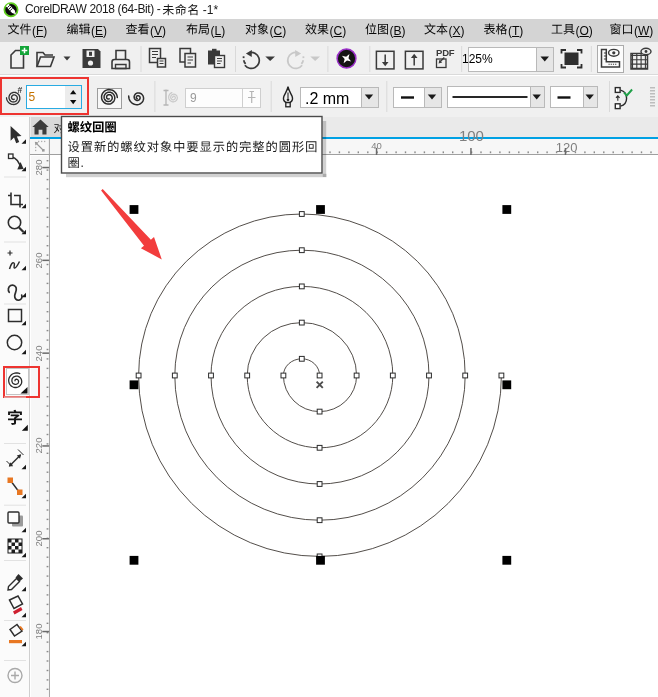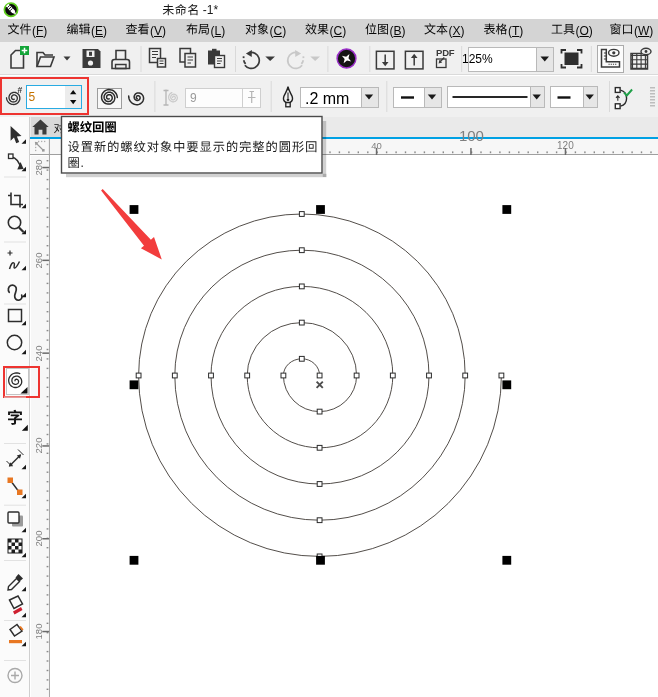--- a/index.html
+++ b/index.html
@@ -2,20 +2,21 @@
 <html><head><meta charset="utf-8">
 <style>
 *{margin:0;padding:0;box-sizing:border-box}
 html,body{width:658px;height:697px;overflow:hidden;background:#fff;
   font-family:"Liberation Sans",sans-serif;-webkit-font-smoothing:antialiased}
 #p{position:relative;width:658px;height:697px;background:#fff}
 .a{position:absolute}
 </style></head><body>
 <div id="p">
 <div class="a" style="left:0;top:0;width:658px;height:19px;background:#ffffff"></div>
+    <div class="a" style="left:25px;top:2px;font-size:12px;color:#191919;letter-spacing:-0.38px">CorelDRAW 2018 (64-Bit) -</div>
     <div class="a" style="left:0;top:19px;width:658px;height:23px;background:#d4d4d4"></div>
     <div class="a" style="left:0;top:42px;width:658px;height:33px;background:#f0f0f0;border-bottom:1px solid #dadada"></div>
     <div class="a" style="left:0;top:76px;width:658px;height:41px;background:#f0f0f0"></div>
     <div class="a" style="left:30px;top:117px;width:628px;height:20px;background:#eaeaea"></div>
     <div class="a" style="left:31px;top:117px;width:33px;height:20px;background:#d9d9d9"></div>
     <div class="a" style="left:30px;top:136.6px;width:628px;height:2px;background:#00a1e4"></div>
     <div class="a" style="left:30px;top:139px;width:628px;height:16px;background:#f7f7f7;border-bottom:1px solid #9f9f9f"></div>
     <div class="a" style="left:0;top:117px;width:30px;height:580px;background:#fbfbfb;border-right:1px solid #cfcfcf"></div>
     <div class="a" style="left:31px;top:156px;width:17px;height:541px;background:#f7f7f7"></div>
     <div class="a" style="left:48px;top:156px;width:610px;height:541px;background:#ffffff"></div>
@@ -48,21 +49,21 @@
     <div class="a" style="left:447px;top:85.5px;width:97.5px;height:22.5px;background:#ffffff;border:1px solid #b9b9b9"></div>
     <div class="a" style="left:529.5px;top:86.5px;width:14px;height:20.5px;background:#e6e6e6;border-left:1px solid #b9b9b9"></div>
     <div class="a" style="left:550px;top:85.5px;width:47.5px;height:22.5px;background:#ffffff;border:1px solid #b9b9b9"></div>
     <div class="a" style="left:582.5px;top:86.5px;width:14px;height:20.5px;background:#e6e6e6;border-left:1px solid #b9b9b9"></div>
     <div class="a" style="left:596.5px;top:45px;width:27px;height:28px;background:#fcfcfc;border:1px solid #ababab"></div>
     <div class="a" style="left:0px;top:76.5px;width:89px;height:38px;border:2.6px solid #ee3430"></div>
     <div class="a" style="left:2.5px;top:365.5px;width:37px;height:32px;border:2.7px solid #ee3430"></div>
     <div class="a" style="left:5.5px;top:368px;width:23px;height:26.5px;background:#ffffff;border:1px solid #c4c4c4"></div>
     <div class="a" style="left:364.5px;top:139.5px;width:24px;text-align:center;font-size:9.5px;color:#7f7f7f">40</div>
     <div class="a" style="left:458.9px;top:127px;width:24px;text-align:left;font-size:15px;color:#7f7f7f">100</div>
-    <div class="a" style="left:553.4px;top:139.5px;width:24px;text-align:center;font-size:10px;color:#7f7f7f">120</div>
+    <div class="a" style="left:553.4px;top:139.5px;width:24px;text-align:right;font-size:13px;color:#7f7f7f">120</div>
     <div class="a" style="left:26px;top:162.0px;width:24px;height:11px;font-size:9.5px;color:#7f7f7f;transform:rotate(-90deg);transform-origin:center;text-align:center;line-height:11px">280</div>
     <div class="a" style="left:26px;top:254.8px;width:24px;height:11px;font-size:9.5px;color:#7f7f7f;transform:rotate(-90deg);transform-origin:center;text-align:center;line-height:11px">260</div>
     <div class="a" style="left:26px;top:347.6px;width:24px;height:11px;font-size:9.5px;color:#7f7f7f;transform:rotate(-90deg);transform-origin:center;text-align:center;line-height:11px">240</div>
     <div class="a" style="left:26px;top:440.4px;width:24px;height:11px;font-size:9.5px;color:#7f7f7f;transform:rotate(-90deg);transform-origin:center;text-align:center;line-height:11px">220</div>
     <div class="a" style="left:26px;top:533.2px;width:24px;height:11px;font-size:9.5px;color:#7f7f7f;transform:rotate(-90deg);transform-origin:center;text-align:center;line-height:11px">200</div>
     <div class="a" style="left:26px;top:626.0px;width:24px;height:11px;font-size:9.5px;color:#7f7f7f;transform:rotate(-90deg);transform-origin:center;text-align:center;line-height:11px">180</div>
     <svg class="a" style="left:0;top:0" width="658" height="697" viewBox="0 0 658 697">
       <defs>
         <path id="rU672A" d="M459 839V676H133V602H459V429H62V355H416C326 226 174 101 34 39C51 24 76 -5 89 -24C221 44 362 163 459 296V-80H538V300C636 166 778 42 911 -25C924 -5 949 25 966 40C826 101 673 226 581 355H942V429H538V602H874V676H538V839Z"></path>
         <path id="rU547D" d="M505 852C411 718 219 591 34 542C50 522 68 491 78 469C151 493 226 529 296 571V508H696V575C765 532 839 497 911 474C924 496 948 529 967 546C808 586 638 683 547 786L565 809ZM304 576C378 622 447 677 503 735C555 677 621 622 694 576ZM128 425V-3H197V82H433V425ZM197 358H362V149H197ZM539 425V-81H612V357H804V143C804 131 800 127 786 126C772 126 724 126 668 127C677 106 687 78 690 57C766 57 813 57 841 69C870 82 877 103 877 143V425Z"></path>

